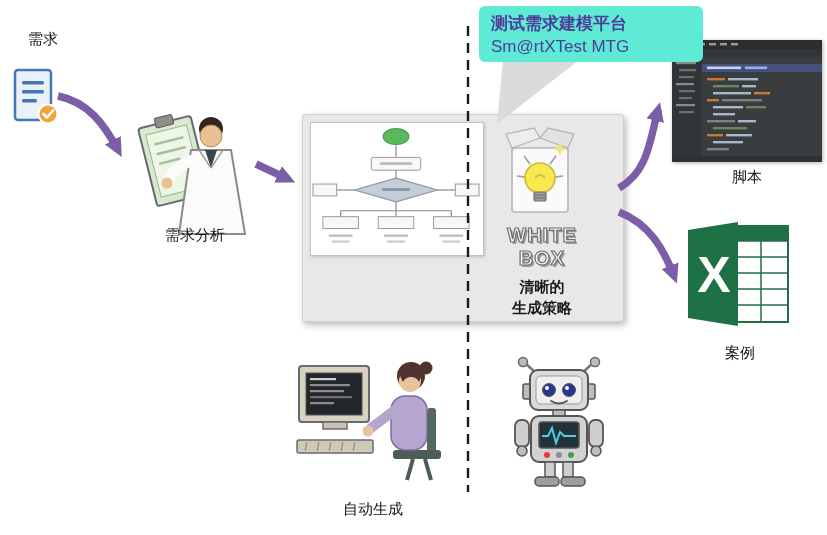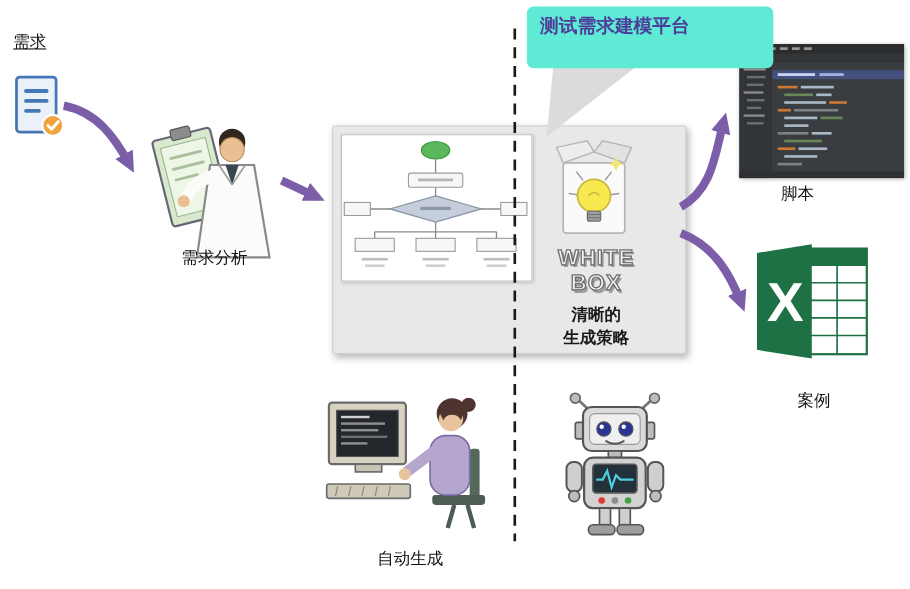--- a/index.html
+++ b/index.html
@@ -38,26 +38,26 @@
     left:496px;top:224px;width:92px;text-align:center;z-index:3;
     font-size:20px;font-weight:bold;letter-spacing:1px;line-height:1.15;
     color:#f4f4f4;-webkit-text-stroke:1.2px #6e6e6e;
     text-shadow:2px 2px 0 #9b9b9b;
   }
   .strategy{left:496px;top:276px;width:92px;text-align:center;z-index:3;
     font-size:15px;font-weight:bold;line-height:1.4;}
 
   
   .code-shot{left:672px;top:40px;width:150px;height:122px;z-index:2;box-shadow:1px 1px 4px rgba(0,0,0,.3);}
-  .script-label{left:685px;top:168px;width:80px;}
+  .script-label{left:707px;top:168px;width:80px;}
   .excel{left:688px;top:220px;width:105px;height:110px;z-index:2;}
-  .case-label{left:700px;top:356px;width:80px;}
-
-  
-  .req-label{left:4px;top:30px;width:46px;text-decoration:underline;}
+  .case-label{left:700px;top:344px;width:80px;}
+
+  
+  .req-label{left:20px;top:30px;width:46px;}
   .doc-icon{left:13px;top:68px;width:46px;height:58px;}
   .analyst{left:133px;top:106px;width:120px;height:132px;}
   .req-analysis-label{left:150px;top:226px;width:90px;}
 
   
   .manual-person{left:293px;top:352px;width:160px;height:132px;}
   .manual-label{left:313px;top:500px;width:120px;}
   .robot{left:503px;top:356px;width:112px;height:132px;}
   .auto-label{left:499px;top:504px;width:120px;}
 
@@ -131,20 +131,21 @@
       <rect x="77" y="118" width="18" height="2.4" fill="#cfcfcf"></rect>
       <rect x="133" y="118" width="18" height="2.4" fill="#cfcfcf"></rect>
     </svg>
   </div>
 
   <svg class="abs bubble-tail" width="95" height="64" viewBox="0 0 95 64">
     <polygon points="10,64 16,0 92,0" fill="#dbdbdb"></polygon>
   </svg>
   <div class="abs bubble">
     <div class="t1">测试需求建模平台</div>
+    <div class="t2">Sm@rtXTest MTG</div>
   </div>
 
   <div class="abs bulb">
     <svg width="72" height="95" viewBox="0 0 72 95">
       <polygon points="8,22 2,8 30,2 36,12" fill="#ededed" stroke="#b5b5b5" stroke-width="1.3"></polygon>
       <polygon points="64,22 70,8 44,2 36,12" fill="#e2e2e2" stroke="#b5b5b5" stroke-width="1.3"></polygon>
       <rect x="8" y="22" width="56" height="64" rx="3" fill="#fafafa" stroke="#b5b5b5" stroke-width="1.6"></rect>
       <line x1="20" y1="30" x2="26" y2="38" stroke="#9a9a9a" stroke-width="1.4"></line>
       <line x1="52" y1="30" x2="46" y2="38" stroke="#9a9a9a" stroke-width="1.4"></line>
       <line x1="13" y1="50" x2="21" y2="51" stroke="#9a9a9a" stroke-width="1.4"></line>

